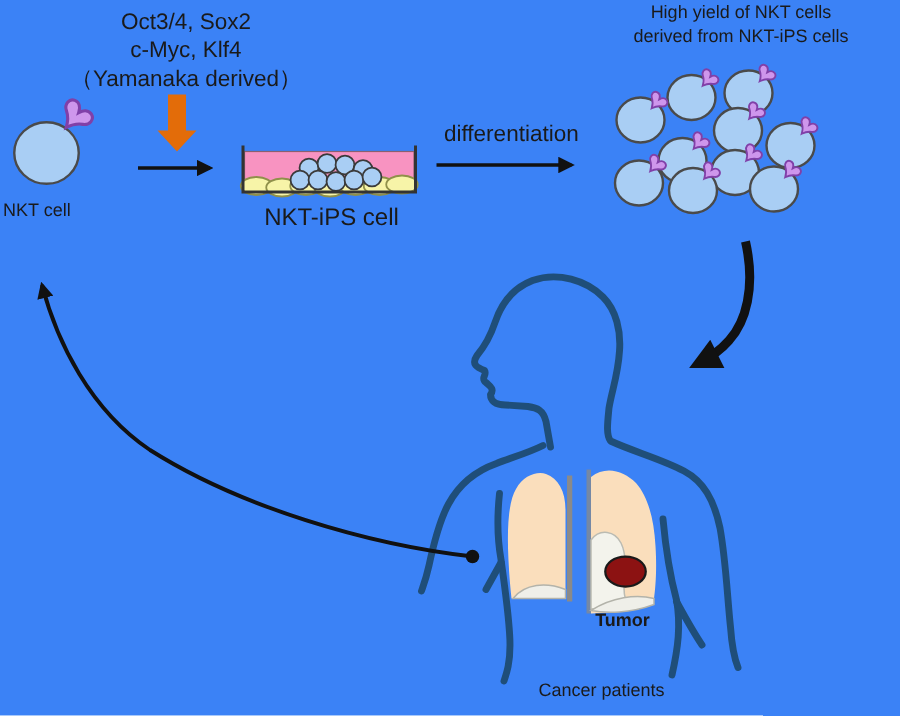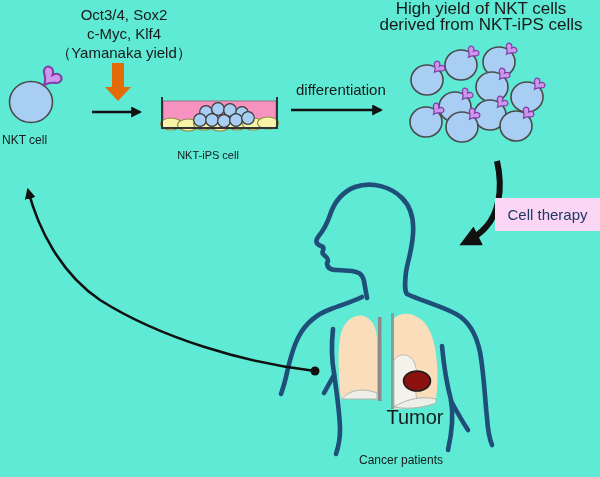--- a/index.html
+++ b/index.html
@@ -1,31 +1,31 @@
 <!DOCTYPE html>
 <html style="--cell_fill: #A9CEF4; --receptor_fill: #CE96EC; --dish_medium: #F893C1; --feeder_fill: #F7F4A8; --orange_arrow: #E36C09; --body_outline: #1F4E79; --lung_fill: #FADEBC; --tumor_fill: #8C1212; --cell_therapy_bg: #FBD6F4; --cell_therapy_text: #1F3864;"><head>
 <meta charset="utf-8">
 <style>
   html,body{margin:0;padding:0;background:#fff;}
-  #canvas{position:relative;width:600px;height:477px;background:#5eead4;overflow:hidden;
+  #canvas{position:relative;width:600px;height:477px;background:#3b82f6;overflow:hidden;
           font-family:"Liberation Sans", sans-serif;color:#1a1a1a;}
   #art{position:absolute;left:0;top:0;z-index:0;}
   .lbl{position:absolute;z-index:2;white-space:nowrap;}
   .center{text-align:center;white-space:normal;}
   .sq{text-decoration-style:wavy;text-decoration-color:#e23a2e;
       text-decoration-thickness:1px;text-underline-offset:3px;}
   #yamanaka{left:35px;top:5px;width:178px;font-size:15px;line-height:19px;}
-  #high-yield{left:375px;top:1px;width:212px;font-size:17px;line-height:15.5px;}
+  #high-yield{left:388px;top:1px;width:212px;font-size:12px;line-height:15.5px;}
   #differentiation{left:296px;top:81px;font-size:15px;}
   #nkt-cell-label{left:2px;top:133px;font-size:12px;text-align:center;}
-  #nkt-ips-label{left:147px;top:137px;width:122px;font-size:11px;margin-top:12px;}
+  #nkt-ips-label{left:160px;top:137px;width:122px;font-size:16px;}
   #cell-therapy{left:495px;top:198px;width:105px;height:33px;line-height:33px;
                 background:var(--cell_therapy_bg);color:var(--cell_therapy_text);
                 font-size:15px;text-align:center;}
-  #tumor-label{left:383px;top:406px;width:64px;font-size:20px;font-weight:normal;}
+  #tumor-label{left:383px;top:406px;width:64px;font-size:12px;font-weight:bold;}
   #cancer-label{left:325px;top:453px;width:152px;font-size:12px;}
 
   .cell-body{fill:var(--cell_fill);stroke:#4a4a4a;stroke-width:1.6;}
   .receptor{fill:var(--receptor_fill);stroke:#8040a8;stroke-width:1.6;}
   .thin-arrow{stroke:#111;stroke-width:2.4;fill:none;}
   .dish-pink{fill:var(--dish_medium);stroke:#8a6070;stroke-width:0.8;}
   .feeder{fill:var(--feeder_fill);stroke:#90904a;stroke-width:1.2;}
   .colony{fill:var(--cell_fill);stroke:#3a3a3a;stroke-width:1.2;}
   .dish-outline{stroke:#333;stroke-width:2;fill:none;}
   .orange{fill:var(--orange_arrow);}
@@ -152,32 +152,31 @@
 
     <g>
       <circle cx="315" cy="371" r="4.5" fill="#111"></circle>
       <path class="ret-arrow" d="M315,371 C245,363 160,338 100,300 C60,273 38,228 28,190" marker-end="url(#ah-s)"></path>
     </g>
   </svg>
 
   <div class="lbl center" id="yamanaka">
     <div>Oct3/4, Sox2</div>
     <div><span>c-</span><span class="sq">Myc</span><span>, Klf4</span></div>
-    <div><span>（</span><span class="sq">Yamanaka</span><span> yield）</span></div>
+    <div><span>（</span><span class="sq">Yamanaka</span><span> derived）</span></div>
   </div>
 
   <div class="lbl center" id="high-yield">
     <div>High yield of NKT cells</div>
     <div>derived from NKT-iPS cells</div>
   </div>
 
   <div class="lbl" id="differentiation">differentiation</div>
 
   <div class="lbl" id="nkt-cell-label">NKT cell</div>
 
   <div class="lbl center" id="nkt-ips-label">NKT-iPS cell</div>
 
-  <div class="lbl" id="cell-therapy">Cell therapy</div>
 
   <div class="lbl center" id="tumor-label">Tumor</div>
 
   <div class="lbl center" id="cancer-label">Cancer patients</div>
 </div>
 
 </body></html>

